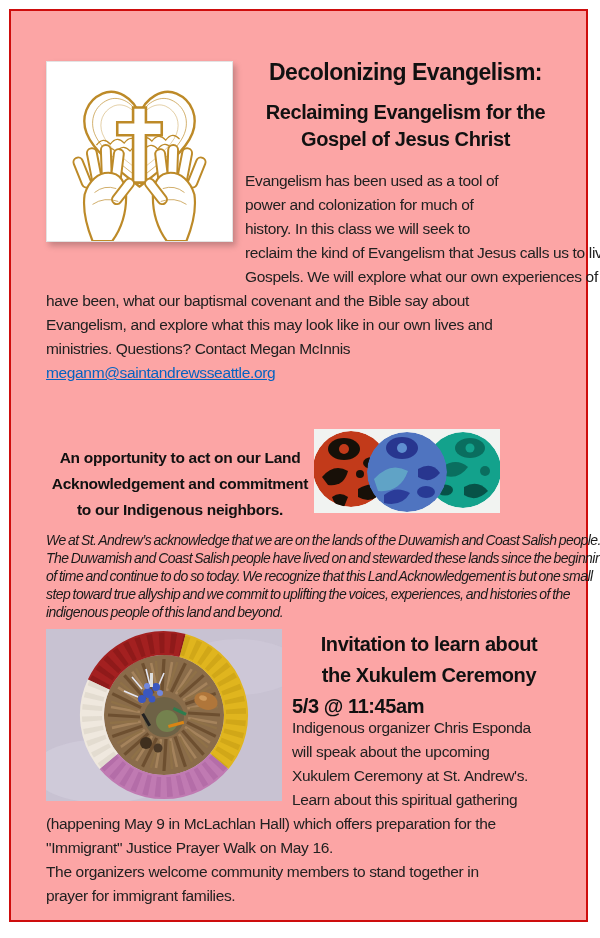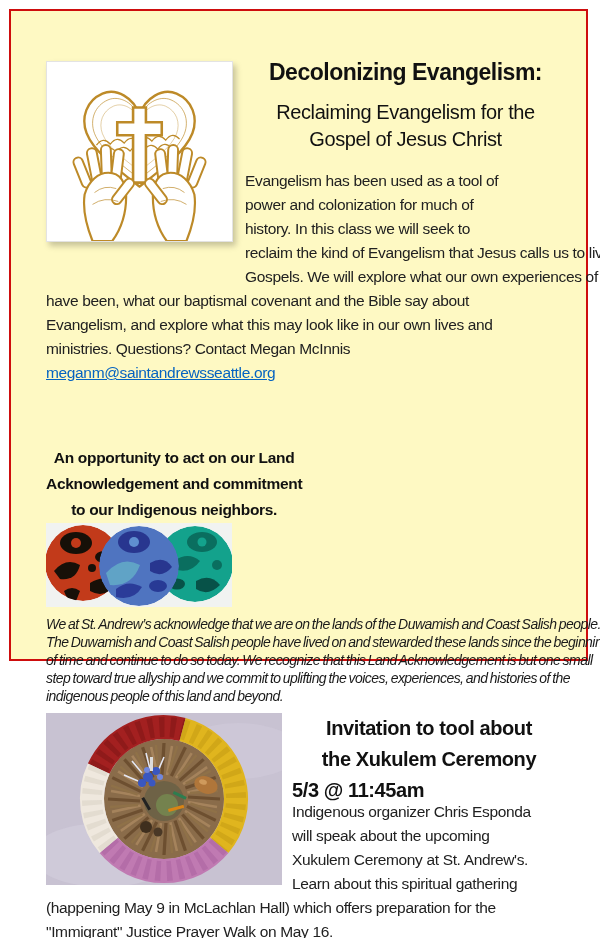--- a/index.html
+++ b/index.html
@@ -1,50 +1,50 @@
 <!DOCTYPE html>
 <html><head>
 <meta charset="utf-8">
 <style>
   html,body{margin:0;padding:0;}
   body{
     width:600px;height:938px;background:#ffffff;position:relative;overflow:hidden;
     font-family:"Liberation Sans","DejaVu Sans",sans-serif;color:#1d1d1d;
   }
   .sheet{
-    position:absolute;left:9px;top:9px;width:579px;height:652px;
+    position:absolute;left:9px;top:9px;width:579px;height:913px;
     box-sizing:border-box;border:2px solid #ce0d0d;
-    padding:44px 20px 0 35px;background:#fef9c3;
+    padding:44px 20px 0 35px;background:#fca5a5;
   }
   
   .heart-fig{
     float:left;width:187px;height:181px;margin:4px 12px 28px 0;
     box-sizing:border-box;border:1px solid #e3e3e3;background:#fff;
     box-shadow:3px 4px 6px rgba(0,0,0,.22);
   }
   .heart-fig svg{display:block;}
   h1.title{
     margin:2px 0 0;font-size:23px;line-height:30px;font-weight:700;
     text-align:center;letter-spacing:-0.5px;white-space:pre;color:#111;
   }
   .subtitle{
-    margin-top:12px;font-size:20px;line-height:27px;font-weight:400;
+    margin-top:12px;font-size:20px;line-height:27px;font-weight:700;
     text-align:center;letter-spacing:-0.4px;white-space:pre;color:#111;
   }
   .dates{
     margin-top:2px;font-size:20px;line-height:27px;font-weight:700;
     text-align:center;letter-spacing:-0.4px;white-space:pre;color:#111;
   }
   p.desc{
     margin:16px 0 8px;font-size:15.5px;line-height:24px;
     letter-spacing:-0.35px;white-space:pre;color:#212121;
   }
   a.email{color:#0563c1;text-decoration:underline;cursor:pointer;}
   
-  .landack{display:flex;margin-top:44px;align-items:flex-start;flex-direction:column;}
+  .landack{display:flex;margin-top:44px;align-items:flex-start;}
   .landack-head{
     flex:1;padding-top:16px;font-size:15.5px;line-height:26px;font-weight:700;
     text-align:center;letter-spacing:-0.3px;white-space:pre;color:#111;
   }
   .circles-fig{width:186px;height:84px;margin-right:66px;}
   .circles-fig svg{display:block;}
   .ack{
     margin:8px 0 0;font-style:italic;font-size:14px;line-height:18px;
     letter-spacing:-0.55px;word-spacing:-1px;white-space:pre;color:#1a1a1a;
   }
@@ -217,21 +217,21 @@
         <ellipse cx="157" cy="69" rx="4" ry="2.5" fill="#cf9a5c" transform="rotate(18 157 69)"></ellipse>
         <circle cx="100" cy="114" r="6" fill="#3f2f1e"></circle>
         <circle cx="112" cy="119" r="4.5" fill="#4a3826"></circle>
         <rect x="128" y="78" width="14" height="3" fill="#2e7d4f" transform="rotate(25 128 78)"></rect>
         <rect x="122" y="96" width="16" height="3" fill="#d98414" transform="rotate(-15 122 96)"></rect>
         <rect x="98" y="84" width="14" height="3" fill="#222222" transform="rotate(60 98 84)"></rect>
         <rect x="104" y="44" width="3" height="14" fill="#dddddd"></rect>
       </svg>
     </figure>
 
-    <h2 class="xhead">Invitation to tool about
+    <h2 class="xhead">Invitation to learn about
 the Xukulem Ceremony</h2>
     <div class="xdates">5/3 @ 11:45am</div>
     <p class="xdesc">Indigenous organizer Chris Esponda
 will speak about the upcoming
 Xukulem Ceremony at St. Andrew's.
 Learn about this spiritual gathering
 (happening May 9 in McLachlan Hall) which offers preparation for the
 "Immigrant" Justice Prayer Walk on May 16.
 The organizers welcome community members to stand together in
 prayer for immigrant families.</p>

